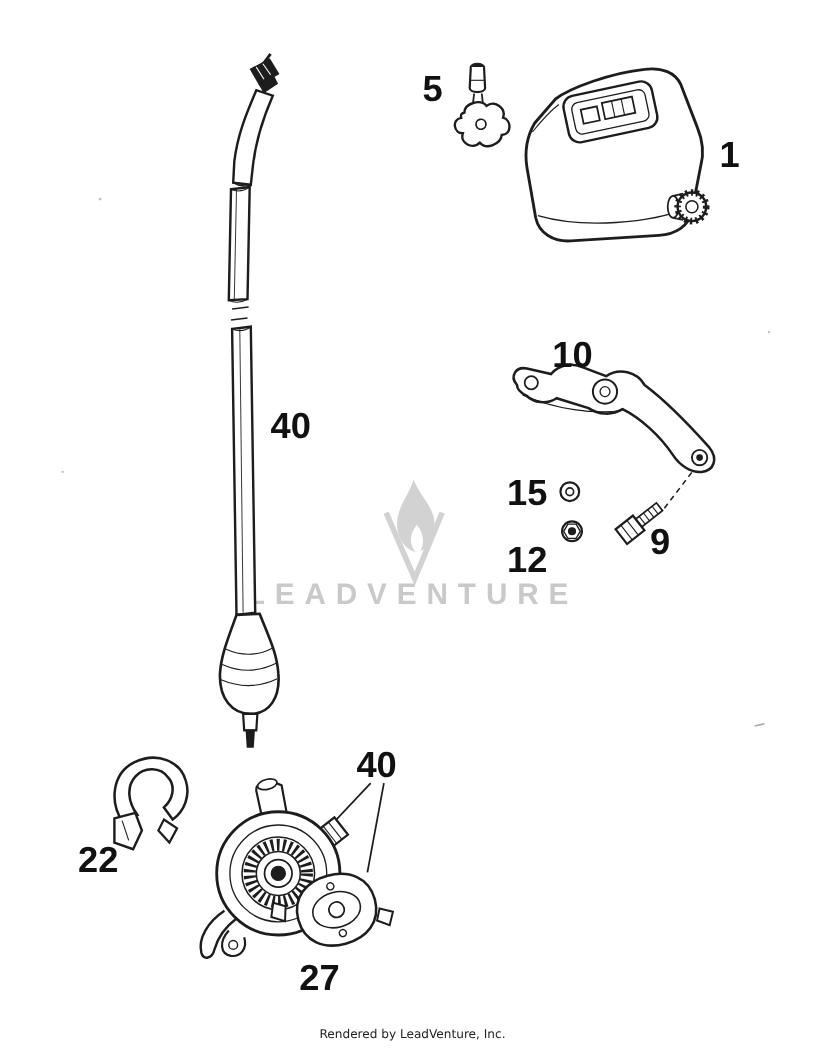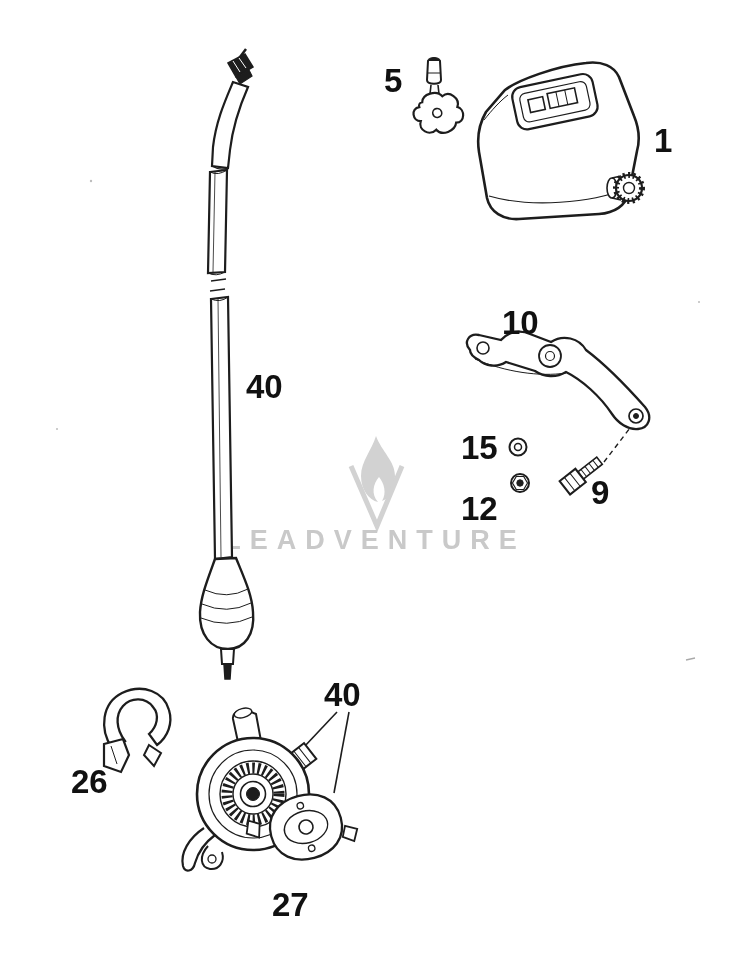--- a/index.html
+++ b/index.html
@@ -185,17 +185,18 @@
   </svg>
 
   <div class="callout" style="left:384px;top:64px;">5</div>
   <div class="callout" style="left:654px;top:124px;">1</div>
   <div class="callout" style="left:490px;top:306px;margin-left:12px;">10</div>
   <div class="callout" style="left:246px;top:370px;">40</div>
   <div class="callout" style="left:461px;top:431px;">15</div>
   <div class="callout" style="left:461px;top:467px;margin-top:25px;">12</div>
   <div class="callout" style="left:591px;top:476px;">9</div>
   <div class="callout" style="left:324px;top:678px;">40</div>
-  <div class="callout" style="left:71px;top:765px;">26</div>
-  <div class="callout" style="left:272px;top:872px;margin-top:16px;">27</div>
-
+  <div class="callout" style="left:71px;top:765px;">22</div>
+  <div class="callout" style="left:272px;top:872px;">27</div>
+
+  <div class="footer-credit">Rendered by LeadVenture, Inc.</div>
 
 </div>
 
 </body></html>

